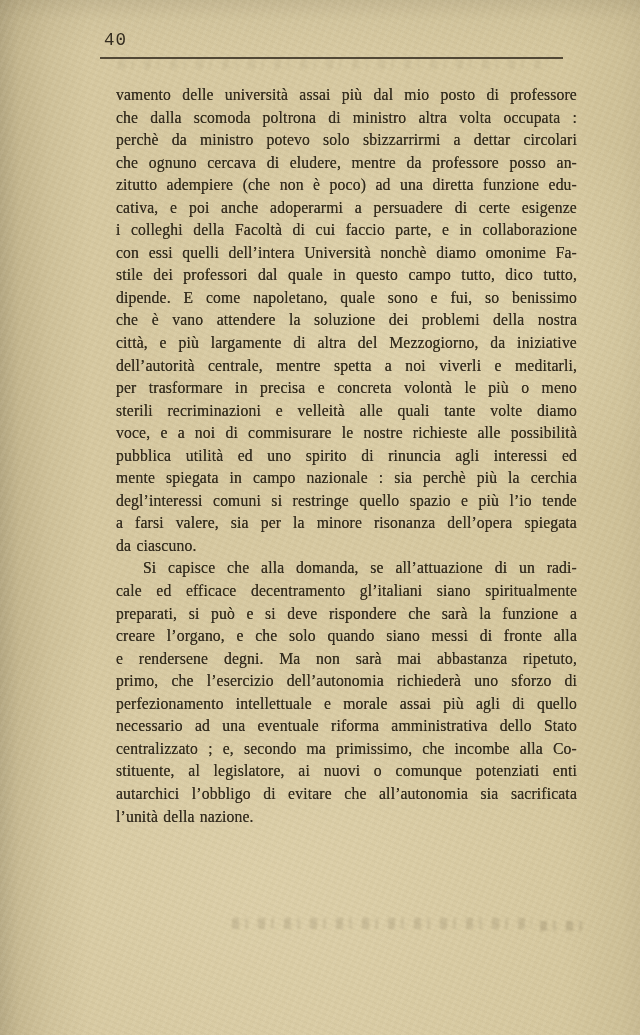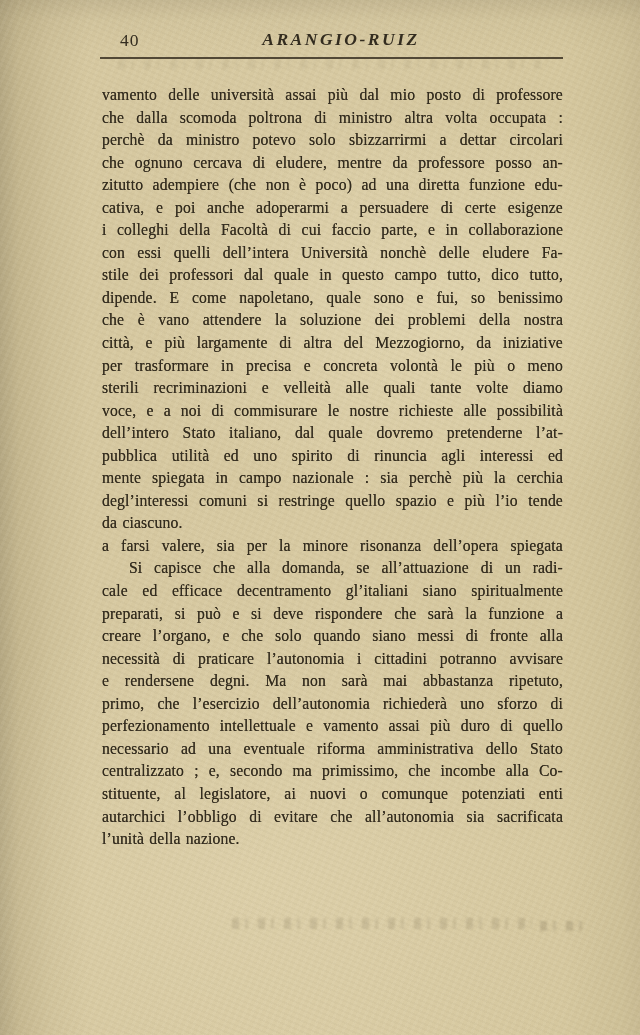--- a/index.html
+++ b/index.html
@@ -20,30 +20,30 @@
     position:absolute;inset:0;pointer-events:none;
     background:
       repeating-linear-gradient(23deg, rgba(90,78,55,0.035) 0 2px, rgba(0,0,0,0) 2px 5px),
       repeating-linear-gradient(-67deg, rgba(255,250,230,0.05) 0 3px, rgba(0,0,0,0) 3px 7px);
   }
   .header{
     position:absolute;left:100px;top:24px;width:463px;height:33px;
     border-bottom:2px solid rgba(52,44,30,0.82);
   }
   .page-number{
-    position:absolute;left:20px;top:6px;
-    font-size:17.5px;letter-spacing:1px;
+    position:absolute;left:4px;top:6px;
+    font-size:17.5px;letter-spacing:1px;font-family:Liberation Mono, monospace;
   }
   .running-head{
     position:absolute;left:50%;top:5px;transform:translateX(-44%);
     font-style:italic;font-weight:600;
     font-size:17.5px;letter-spacing:2.5px;white-space:nowrap;
   }
   .text-block{
-    position:absolute;left:102px;top:84px;width:461px;
+    position:absolute;left:116px;top:84px;width:461px;
   }
   .line{
     height:22.55px;line-height:22.55px;
     font-size:15.7px;
     letter-spacing:0.15px;
     word-spacing:1.2px;
     text-align:justify;
     text-align-last:justify;
     white-space:nowrap;
     text-shadow:0 0 0.45px rgba(40,32,18,0.75);
@@ -62,56 +62,54 @@
 </head>
 <body>
 
 <div class="page" style="--ink: #332c1f;">
   <div class="grain"></div>
 
   <div class="ghost ghost-c"></div>
 
   <div class="header">
     <span class="page-number">40</span>
-    <span class="running-head">ARANGIO-RUIZ</span>
   </div>
 
   <div class="text-block">
     <div class="para">
         <div class="line">vamento delle università assai più dal mio posto di professore</div>
         <div class="line">che dalla scomoda poltrona di ministro altra volta occupata :</div>
         <div class="line">perchè da ministro potevo solo sbizzarrirmi a dettar circolari</div>
         <div class="line">che ognuno cercava di eludere, mentre da professore posso an-</div>
         <div class="line">zitutto adempiere (che non è poco) ad una diretta funzione edu-</div>
         <div class="line">cativa, e poi anche adoperarmi a persuadere di certe esigenze</div>
         <div class="line">i colleghi della Facoltà di cui faccio parte, e in collaborazione</div>
-        <div class="line">con essi quelli dell’intera Università nonchè delle eludere Fa-</div>
+        <div class="line">con essi quelli dell’intera Università nonchè diamo omonime Fa-</div>
         <div class="line">stile dei professori dal quale in questo campo tutto, dico tutto,</div>
         <div class="line">dipende. E come napoletano, quale sono e fui, so benissimo</div>
         <div class="line">che è vano attendere la soluzione dei problemi della nostra</div>
         <div class="line">città, e più largamente di altra del Mezzogiorno, da iniziative</div>
+        <div class="line">dell’autorità centrale, mentre spetta a noi viverli e meditarli,</div>
         <div class="line">per trasformare in precisa e concreta volontà le più o meno</div>
         <div class="line">sterili recriminazioni e velleità alle quali tante volte diamo</div>
         <div class="line">voce, e a noi di commisurare le nostre richieste alle possibilità</div>
-        <div class="line">dell’intero Stato italiano, dal quale dovremo pretenderne l’at-</div>
         <div class="line">pubblica utilità ed uno spirito di rinuncia agli interessi ed</div>
         <div class="line">mente spiegata in campo nazionale : sia perchè più la cerchia</div>
         <div class="line">degl’interessi comuni si restringe quello spazio e più l’io tende</div>
+        <div class="line">a farsi valere, sia per la minore risonanza dell’opera spiegata</div>
         <div class="line last">da ciascuno.</div>
-        <div class="line">a farsi valere, sia per la minore risonanza dell’opera spiegata</div>
       </div>
     <div class="para">
         <div class="line indent">Si capisce che alla domanda, se all’attuazione di un radi-</div>
         <div class="line">cale ed efficace decentramento gl’italiani siano spiritualmente</div>
         <div class="line">preparati, si può e si deve rispondere che sarà la funzione a</div>
         <div class="line">creare l’organo, e che solo quando siano messi di fronte alla</div>
-        <div class="line">necessità di praticare l’autonomia i cittadini potranno avvisare</div>
         <div class="line">e rendersene degni. Ma non sarà mai abbastanza ripetuto,</div>
         <div class="line">primo, che l’esercizio dell’autonomia richiederà uno sforzo di</div>
-        <div class="line">perfezionamento intellettuale e vamento assai più duro di quello</div>
+        <div class="line">perfezionamento intellettuale e morale assai più agli di quello</div>
         <div class="line">necessario ad una eventuale riforma amministrativa dello Stato</div>
         <div class="line">centralizzato ; e, secondo ma primissimo, che incombe alla Co-</div>
         <div class="line">stituente, al legislatore, ai nuovi o comunque potenziati enti</div>
         <div class="line">autarchici l’obbligo di evitare che all’autonomia sia sacrificata</div>
         <div class="line last">l’unità della nazione.</div>
       </div>
   </div>
 
   <div class="ghost ghost-a"></div>
   <div class="ghost ghost-b"></div>

